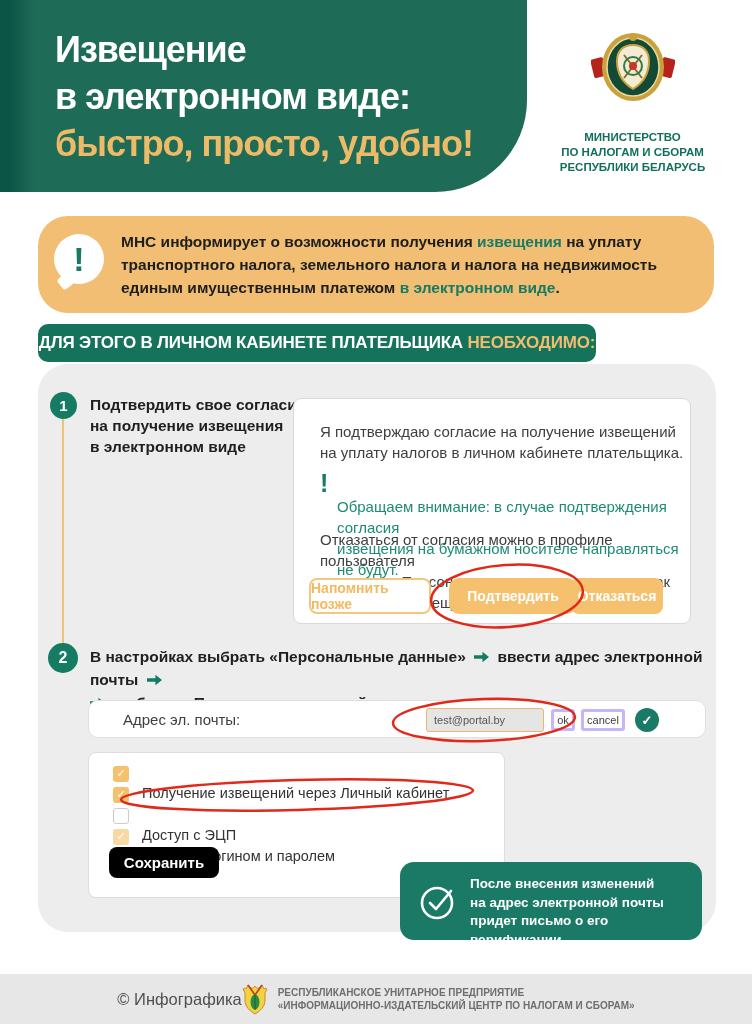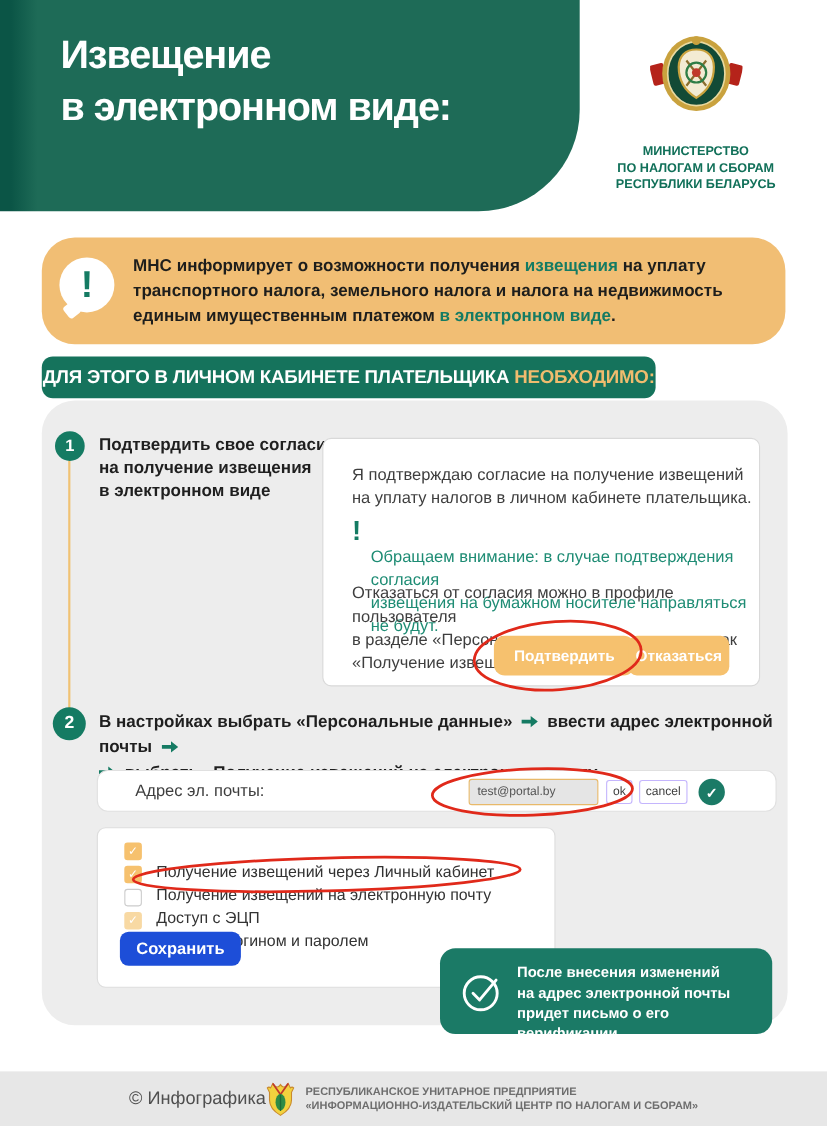--- a/index.html
+++ b/index.html
@@ -71,40 +71,40 @@
   .btn-decline { left:277px; top:179px; width:92px; }
   .ellipse-annot { position:absolute; pointer-events:none; }
 
   
   .email-row { position:absolute; left:88px; top:700px; width:618px; height:38px; background:#ffffff;
     border:1px solid #e0e0e0; border-radius:10px; }
   .email-label { position:absolute; left:34px; top:10px; font-size:15px; color:#3e3e3e; }
   .email-input { position:absolute; left:337px; top:7px; width:118px; height:24px;
     border:1.5px solid #e8b96a; border-radius:3px; font-size:11px; color:#555555;
     display:flex; align-items:center; padding-left:7px; background:#e5e5e5; }
-  .mini-btn { position:absolute; top:8px; height:22px; border:1px solid #c4b5fd; border-radius:3px;
+  .mini-btn { position:absolute; top:8px; height:22px; border:3px solid #c4b5fd; border-radius:3px;
     font-size:11px; color:#3e3e3e; display:flex; align-items:center; justify-content:center;
     background:#ffffff; }
   .mini-ok { left:462px; width:24px; }
   .mini-cancel { left:492px; width:44px; }
   .email-check { position:absolute; left:546px; top:7px; width:24px; height:24px; background:#1b7a66;
     border-radius:50%; color:#ffffff; font-size:13px; font-weight:bold;
     display:flex; align-items:center; justify-content:center; }
 
   
   .settings-card { position:absolute; left:88px; top:752px; width:417px; height:146px; background:#ffffff;
     border:1px solid #dddddd; border-radius:8px; }
   .cb-row { position:absolute; left:24px; height:17px; display:flex; align-items:center; }
   .cb-box { width:16px; height:16px; border-radius:3px; margin-right:13px; flex:none;
     display:flex; align-items:center; justify-content:center; font-size:11px; color:#ffffff; }
   .cb-checked { background:#f6c16e; }
   .cb-faded { background:#f8d9a3; }
   .cb-empty { background:#ffffff; border:1px solid #cccccc; }
   .cb-label { font-size:14.5px; color:#333333;margin-top:38px; }
-  .save-btn { position:absolute; left:20px; top:94px; width:110px; height:31px; background:#1d4ed8;
+  .save-btn { position:absolute; left:20px; top:94px; width:110px; height:31px; background:#000000;
     border-radius:8px; color:#ffffff; font-weight:bold; font-size:15px;
     display:flex; align-items:center; justify-content:center; cursor:pointer; }
 
   
   .callout { position:absolute; left:400px; top:862px; width:302px; height:78px; background:#1b7a66;
     border-radius:14px; }
   .callout-icon { position:absolute; left:18px; top:20px; }
   .callout-text { position:absolute; left:70px; top:13px; color:#ffffff; font-weight:bold;
     font-size:13.5px; line-height:18.5px; }
 
@@ -117,20 +117,21 @@
 </style>
 </head>
 <body>
 
 <div class="page">
 
   <div class="header-block">
     <div class="header-title">
       <div class="t1">Извещение</div>
       <div class="t2">в электронном виде:</div>
+      <div class="t3">быстро, просто, удобно!</div>
     </div>
   </div>
 
   <div class="logo-area">
     <svg width="84" height="80" viewBox="0 0 84 80">
       <rect x="1" y="30" width="13" height="19" rx="2" fill="#b5231a" transform="rotate(-14 8 39)"></rect>
       <rect x="70" y="30" width="13" height="19" rx="2" fill="#b5231a" transform="rotate(14 76 39)"></rect>
       <ellipse cx="42" cy="39" rx="31" ry="34" fill="#c9a23e"></ellipse>
       <ellipse cx="42" cy="39" rx="26" ry="29" fill="#124a36" stroke="#e8d9a0" stroke-width="1.5"></ellipse>
       <circle cx="42" cy="9" r="4" fill="#c9a23e"></circle>
@@ -170,20 +171,21 @@
   <div class="consent-card">
     <div class="para consent-p1 preline">Я подтверждаю согласие на получение извещений
 на уплату налогов в личном кабинете плательщика.</div>
     <div class="consent-warning preline">
       <span class="warning-mark">!</span><span>Обращаем внимание: в случае подтверждения согласия
 извещения на бумажном носителе направляться не будут.</span>
     </div>
     <div class="para consent-p2 preline">Отказаться от согласия можно в профиле пользователя
 в разделе «Персональные данные», сняв признак
 «Получение извещений через Личный кабинет».</div>
+    <div class="btn btn-outline btn-remind">Напомнить позже</div>
     <div class="btn btn-fill btn-confirm">Подтвердить</div>
     <div class="btn btn-fill btn-decline">Отказаться</div>
     <svg class="ellipse-annot" style="left:133px; top:158px;" width="160" height="78" viewBox="0 0 160 78">
       <ellipse cx="80" cy="39" rx="76" ry="31" fill="none" stroke="#e0291a" stroke-width="2.5" transform="rotate(-4 80 39)"></ellipse>
     </svg>
   </div>
 
   <div class="step-circle step2-circle">
     <span>2</span>
   </div>
@@ -217,21 +219,20 @@
     </svg>
   </div>
 
   <div class="settings-card">
     <div class="cb-row" style="top:12px;">
       <span class="cb-box cb-checked">✓</span>
       <span class="cb-label">Получение извещений через Личный кабинет</span>
     </div>
     <div class="cb-row" style="top:33px;">
       <span class="cb-box cb-checked">✓</span>
-      <span class="cb-label">Получение извещений на электронную почту</span>
     </div>
     <div class="cb-row" style="top:54px;">
       <span class="cb-box cb-empty"></span>
       <span class="cb-label">Доступ с ЭЦП</span>
     </div>
     <div class="cb-row" style="top:75px;">
       <span class="cb-box cb-faded">✓</span>
       <span class="cb-label">Доступ с логином и паролем</span>
     </div>
     <svg class="ellipse-annot" style="left:28px; top:24px;" width="360" height="36" viewBox="0 0 360 36">

